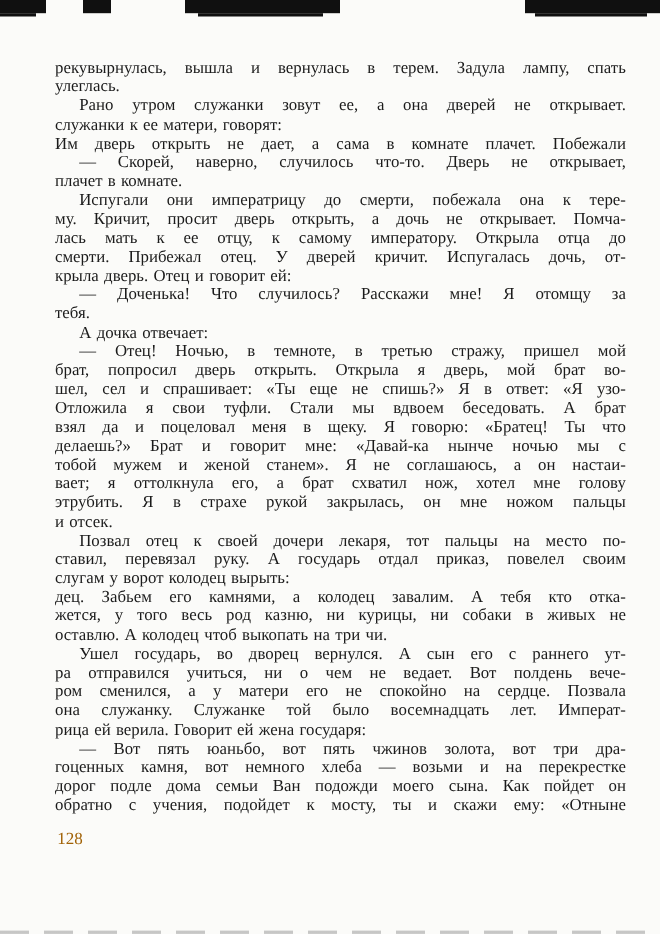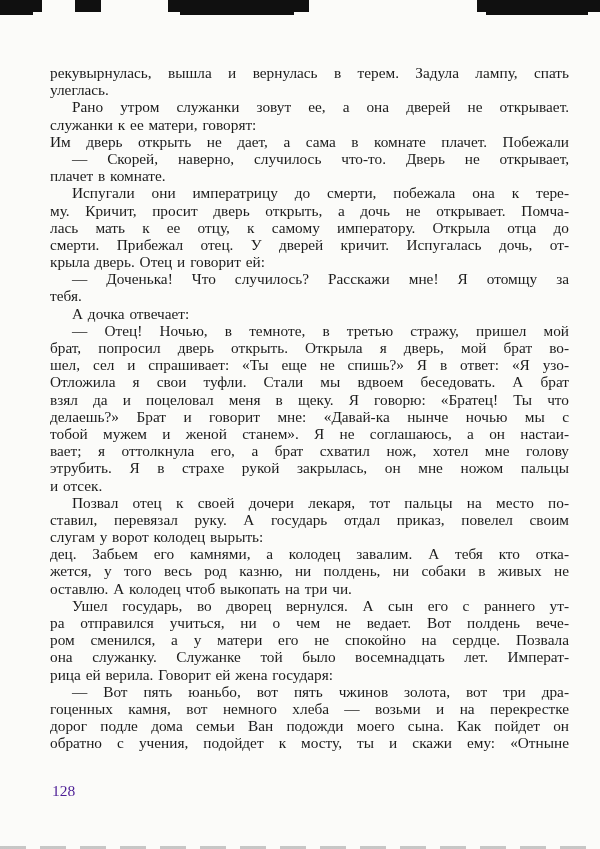--- a/index.html
+++ b/index.html
@@ -46,21 +46,21 @@
     bottom: 0; left: 0;
     width: 600px; height: 3px;
     background: repeating-linear-gradient(90deg,
       #9c9c9c 0px, #9c9c9c 26px,
       rgba(0,0,0,0) 26px, rgba(0,0,0,0) 40px);
     opacity: 0.55;
   }
   .text-block {
     position: absolute;
     left: 50px;
-    top: 64px;
+    top: 53px;
     width: 519px;
     color: #1b1b1b;
     font-size: 15.3px;
   }
   .line {
     height: 17.2px;
     line-height: 17.2px;
     white-space: normal;
     overflow: hidden;
     word-spacing: 1px;
@@ -68,24 +68,24 @@
   .line.j {
     text-align: justify;
     text-align-last: justify;
   }
   .line.ind {
     text-indent: 22px;
   }
   .page-number {
     position: absolute;
     left: 52px;
-    top: 782px;
+    top: 754px;
     font-size: 15.5px;
     line-height: 18px;
-    color: #4c1d95;
+    color: #a16207;
   }
 </style>
 </head>
 <body>
 
 <div class="scan-top-edge">
   <div class="lower"></div>
 </div>
 
 <div class="text-block">
@@ -111,21 +111,21 @@
     <div class="line j">взял да и поцеловал меня в щеку. Я говорю: «Братец! Ты что</div>
     <div class="line j">делаешь?» Брат и говорит мне: «Давай-ка нынче ночью мы с</div>
     <div class="line j">тобой мужем и женой станем». Я не соглашаюсь, а он настаи-</div>
     <div class="line j">вает; я оттолкнула его, а брат схватил нож, хотел мне голову</div>
     <div class="line j">этрубить. Я в страхе рукой закрылась, он мне ножом пальцы</div>
     <div class="line">и отсек.</div>
     <div class="line j ind">Позвал отец к своей дочери лекаря, тот пальцы на место по-</div>
     <div class="line j">ставил, перевязал руку. А государь отдал приказ, повелел своим</div>
     <div class="line">слугам у ворот колодец вырыть:</div>
     <div class="line j">дец. Забьем его камнями, а колодец завалим. А тебя кто отка-</div>
-    <div class="line j">жется, у того весь род казню, ни полдень, ни собаки в живых не</div>
+    <div class="line j">жется, у того весь род казню, ни курицы, ни собаки в живых не</div>
     <div class="line">оставлю. А колодец чтоб выкопать на три чи.</div>
     <div class="line j ind">Ушел государь, во дворец вернулся. А сын его с раннего ут-</div>
     <div class="line j">ра отправился учиться, ни о чем не ведает. Вот полдень вече-</div>
     <div class="line j">ром сменился, а у матери его не спокойно на сердце. Позвала</div>
     <div class="line j">она служанку. Служанке той было восемнадцать лет. Императ-</div>
     <div class="line">рица ей верила. Говорит ей жена государя:</div>
     <div class="line j ind">— Вот пять юаньбо, вот пять чжинов золота, вот три дра-</div>
     <div class="line j">гоценных камня, вот немного хлеба — возьми и на перекрестке</div>
     <div class="line j">дорог подле дома семьи Ван подожди моего сына. Как пойдет он</div>
     <div class="line j">обратно с учения, подойдет к мосту, ты и скажи ему: «Отныне</div>

